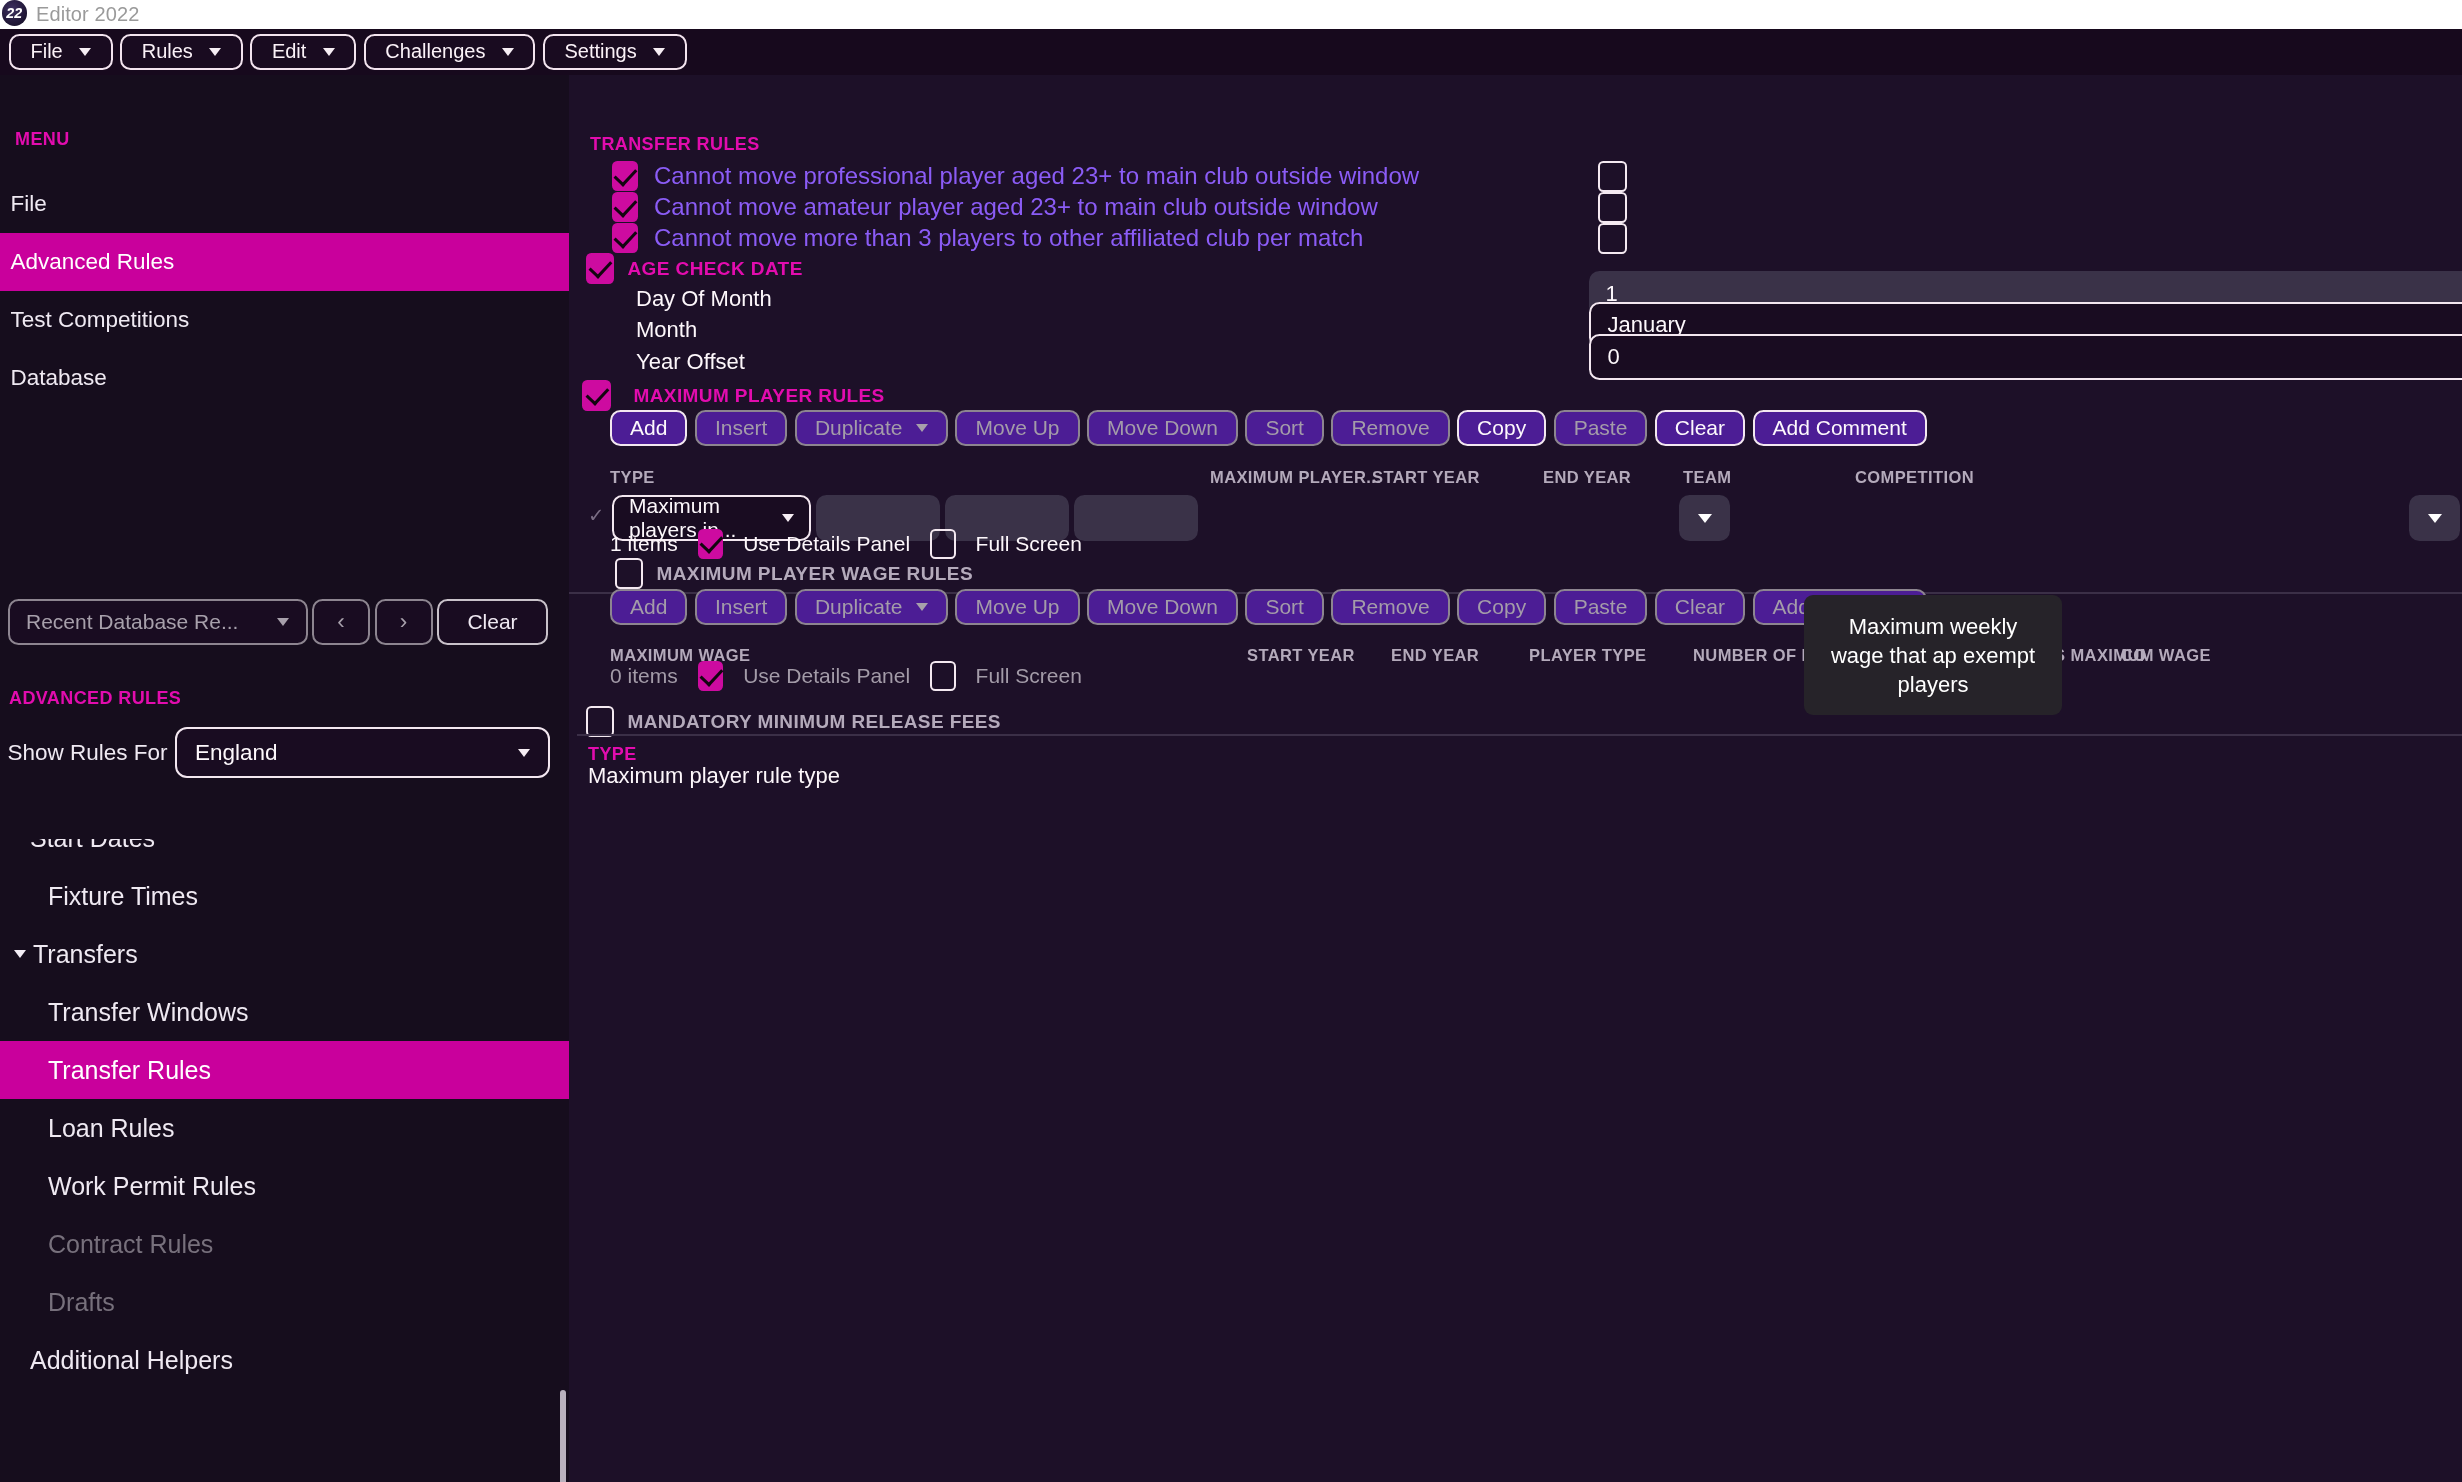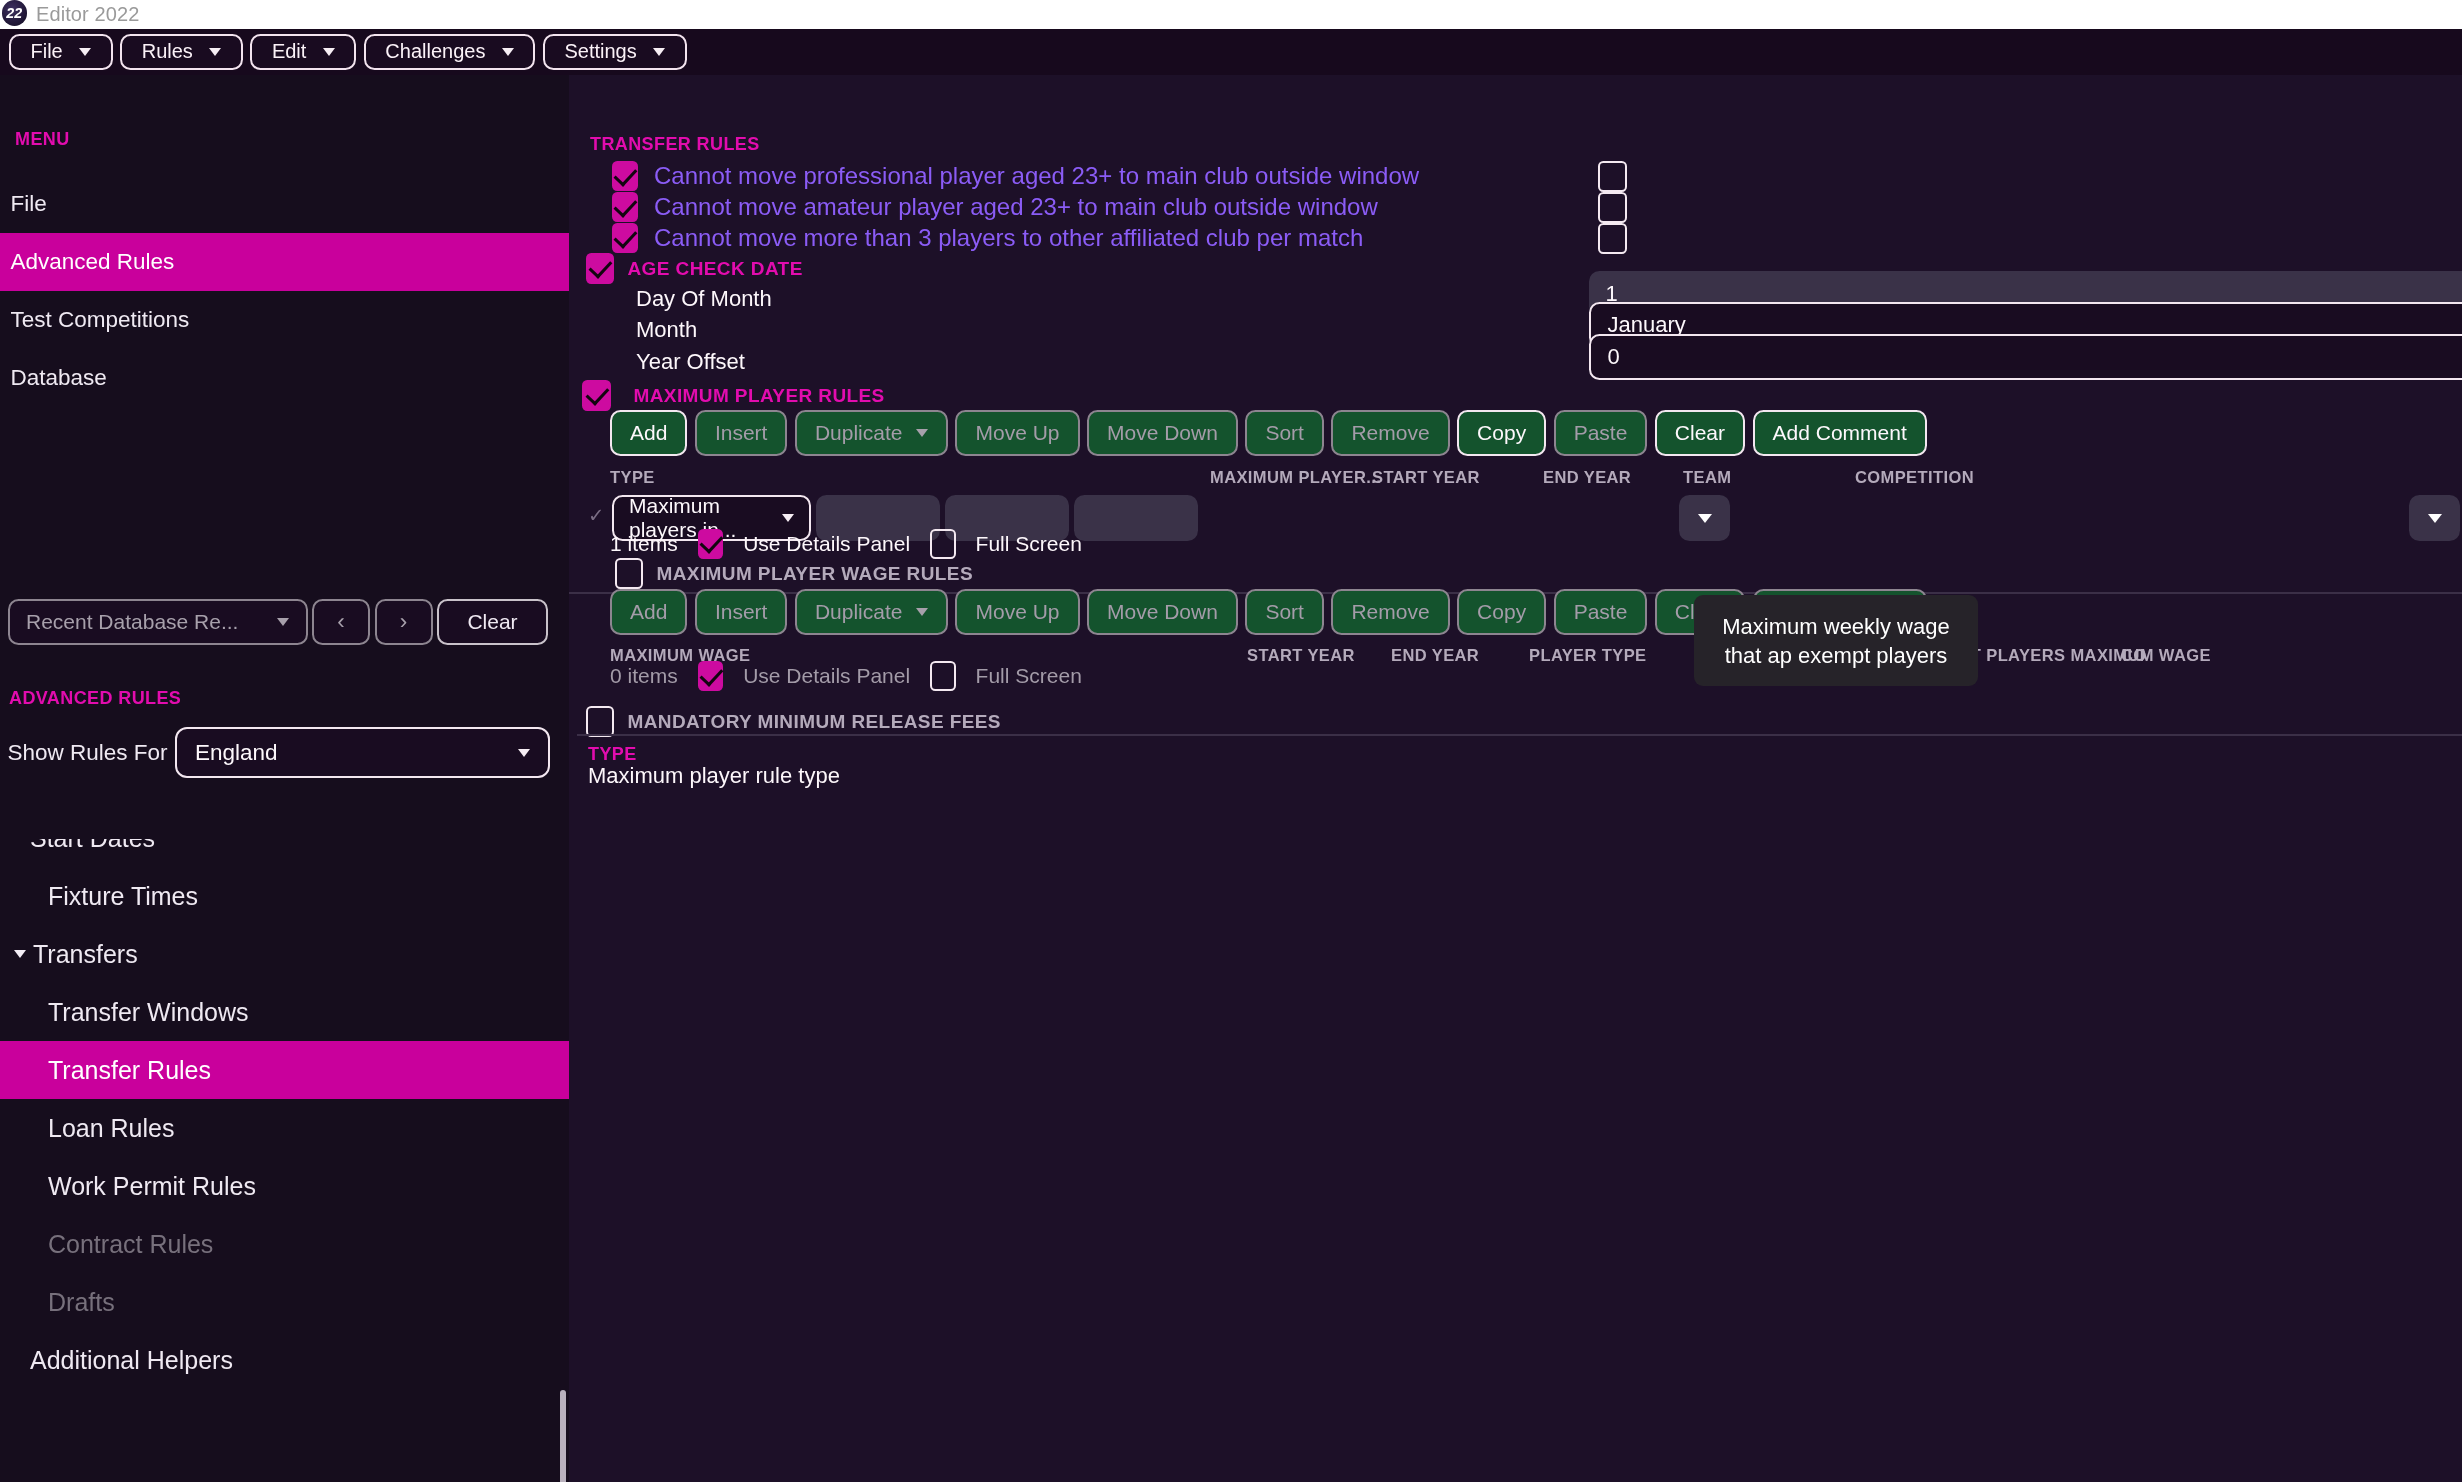--- a/index.html
+++ b/index.html
@@ -148,22 +148,22 @@
     position: absolute; height: 46px; border-radius: 10.5px;
     display: flex; align-items: center; padding: 0 16.5px;
     font-size: 22px; color: #fdf8fc;
   }
   .field-input.filled { background: #3a3248; border: none; }
   .field-input.outlined { background: #190c21; border: 2.2px solid #f3e7f0; }
 
   
   .toolbar { position: absolute; display: flex; align-items: center; gap: 7.5px; }
   .tb-btn {
-    height: 46px; border-radius: 10.5px; border: 2.2px solid #8d8590;
-    background: #14532d; color: #a49ca9; font-size: 21px;
+    height: 36px; border-radius: 10.5px; border: 2.2px solid #8d8590;
+    background: #4c1d95; color: #a49ca9; font-size: 21px;
     display: flex; align-items: center; justify-content: center; gap: 13.5px;
     padding: 0 18px; cursor: pointer; white-space: nowrap;
   }
   .tb-btn.enabled { border-color: #f3e7f0; color: #fdf8fc; }
 
   
   .th-row { position: absolute; }
   .th {
     position: absolute; font-size: 16.5px; font-weight: bold; letter-spacing: 0.4px;
     color: #b4aabb; white-space: nowrap;
@@ -497,16 +497,16 @@
   <div class="rule-row" style="left:16.5px;top:631px;gap:13.5px;">
     <div class="cb off wide"></div>
     <div class="group-title off">MANDATORY MINIMUM RELEASE FEES</div>
   </div>
 
   <div class="divider" style="left:7.5px;top:659px;width:1886px;"></div>
 
   <div class="footer-type-head" style="left:19px;top:669px;">TYPE</div>
   <div class="footer-type-desc" style="left:19px;top:688px;">Maximum player rule type</div>
 
-  <div class="tooltip" style="left:1125px;top:520px;width:284px;">Maximum weekly wage that ap exempt players</div>
+  <div class="tooltip" style="left:1235px;top:520px;width:258px;">Maximum weekly wage that ap exempt players</div>
 
 </div>
 
 
 </body></html>

